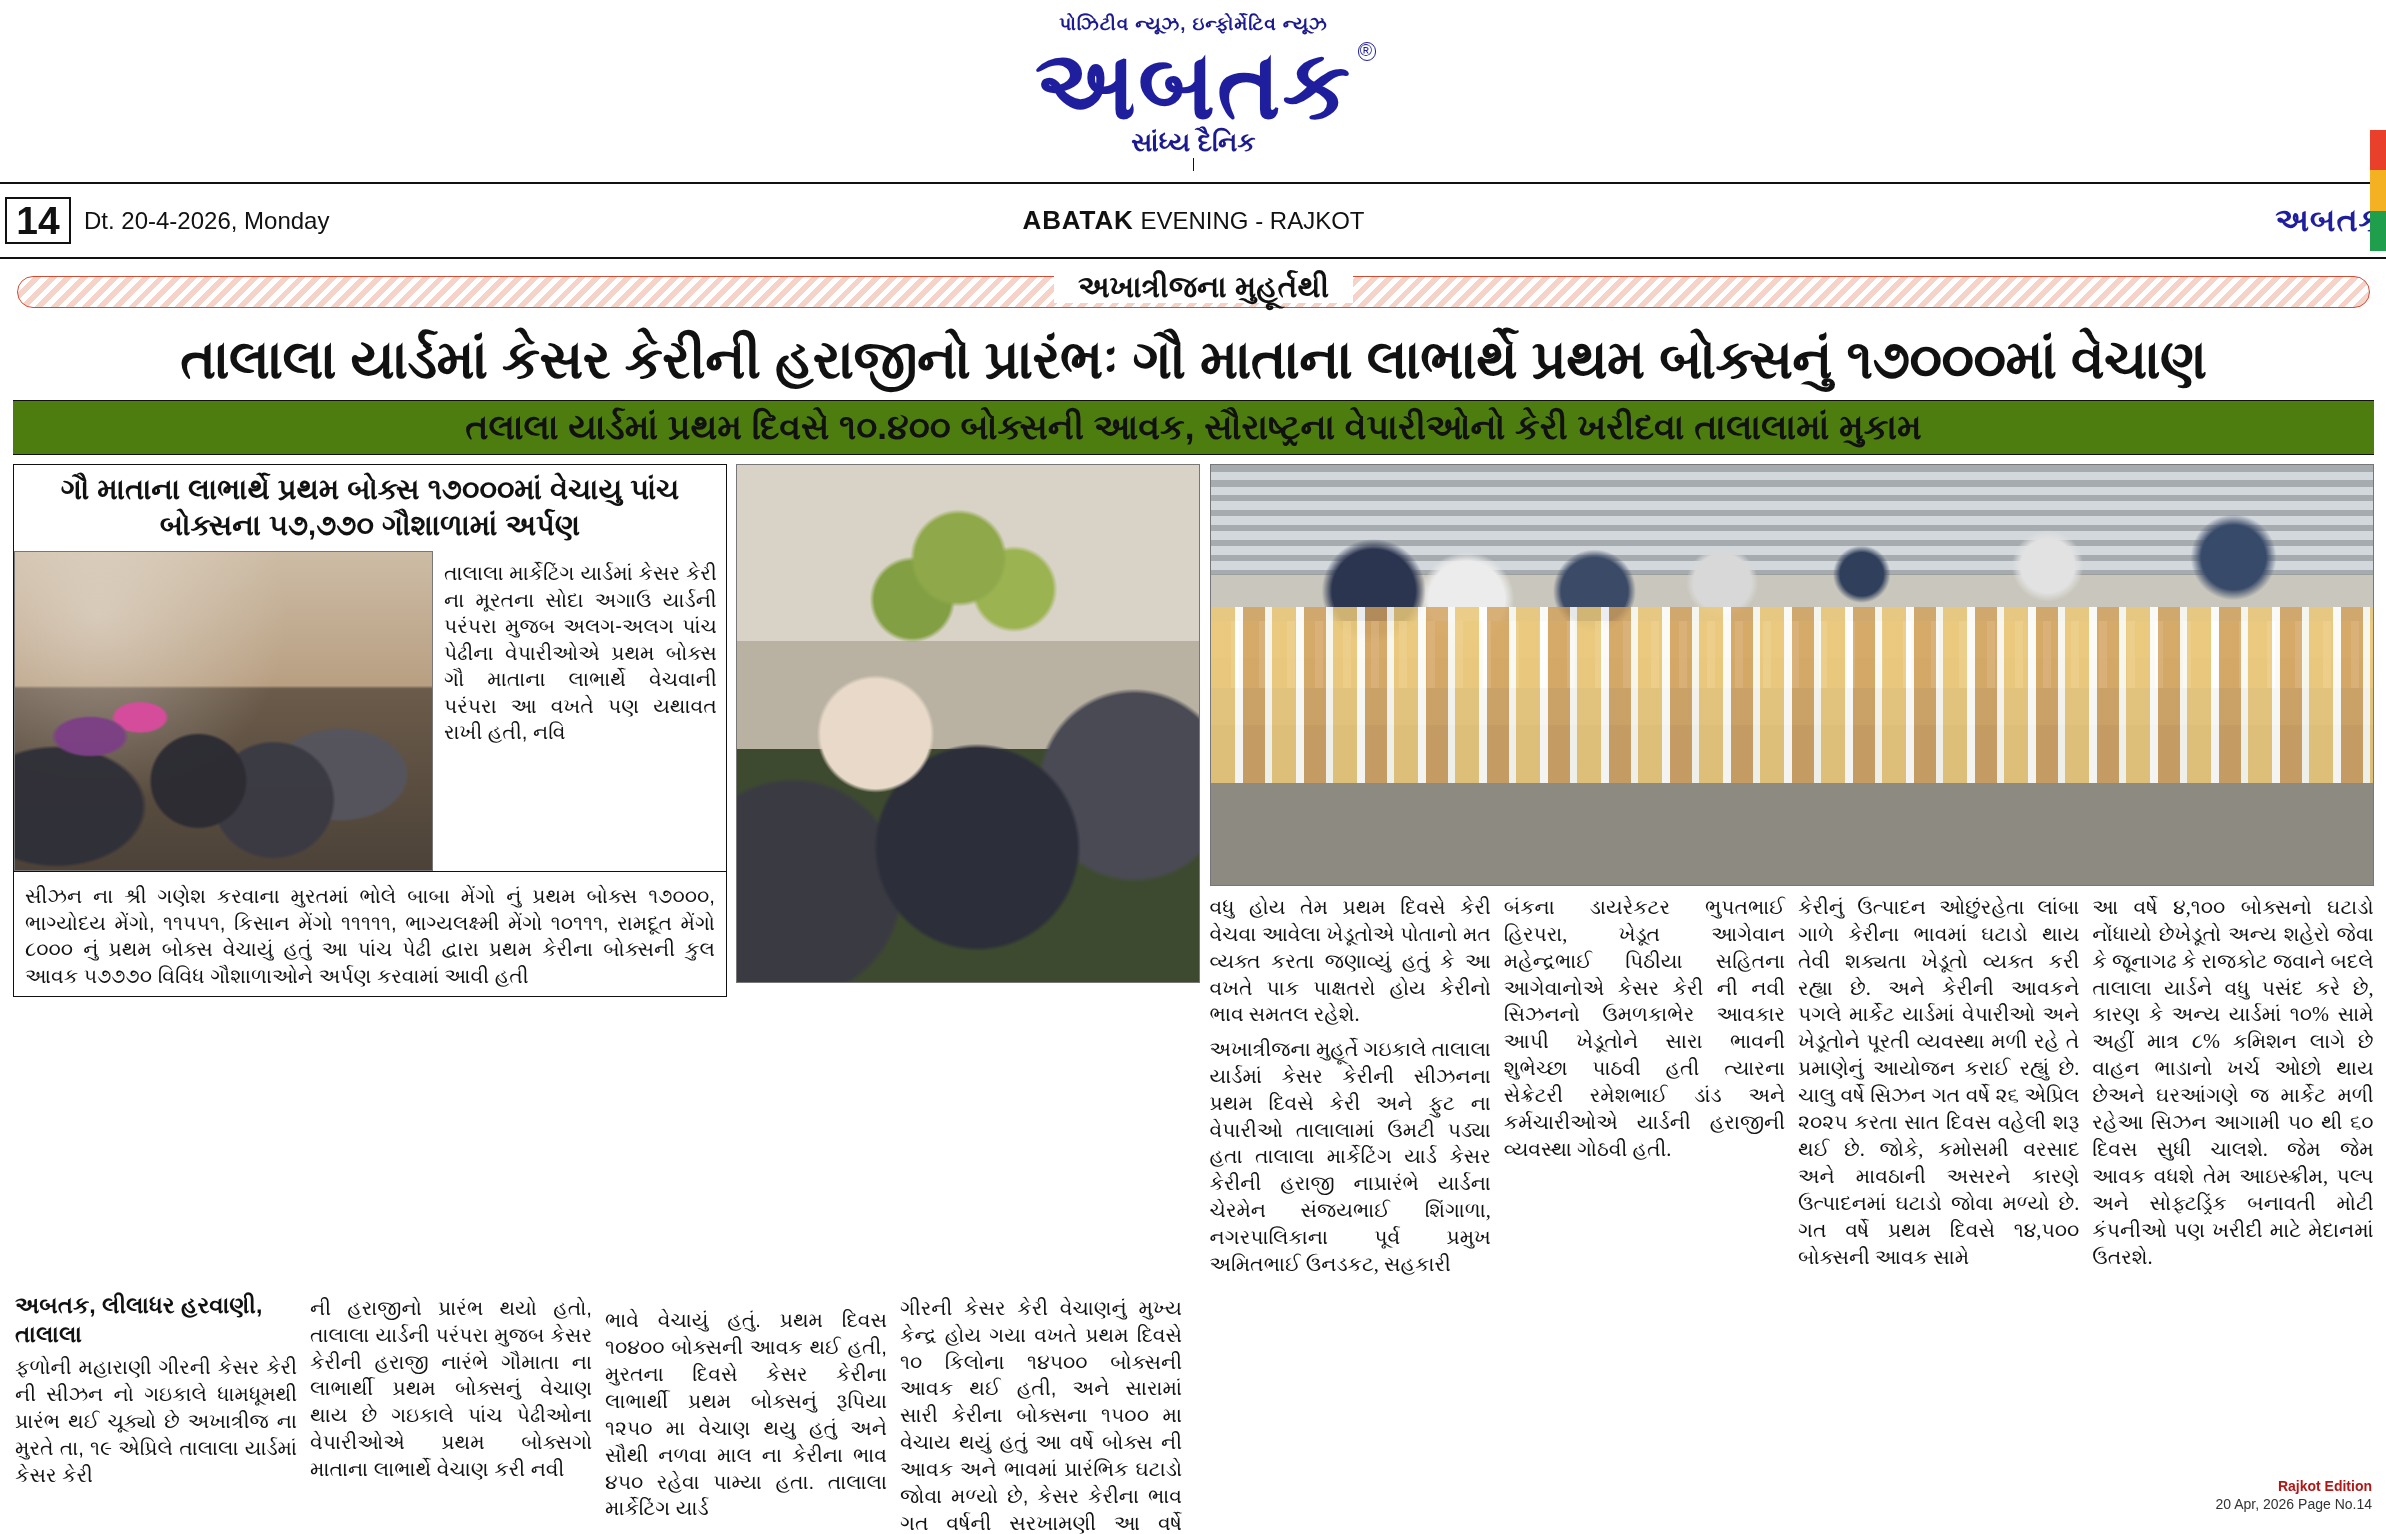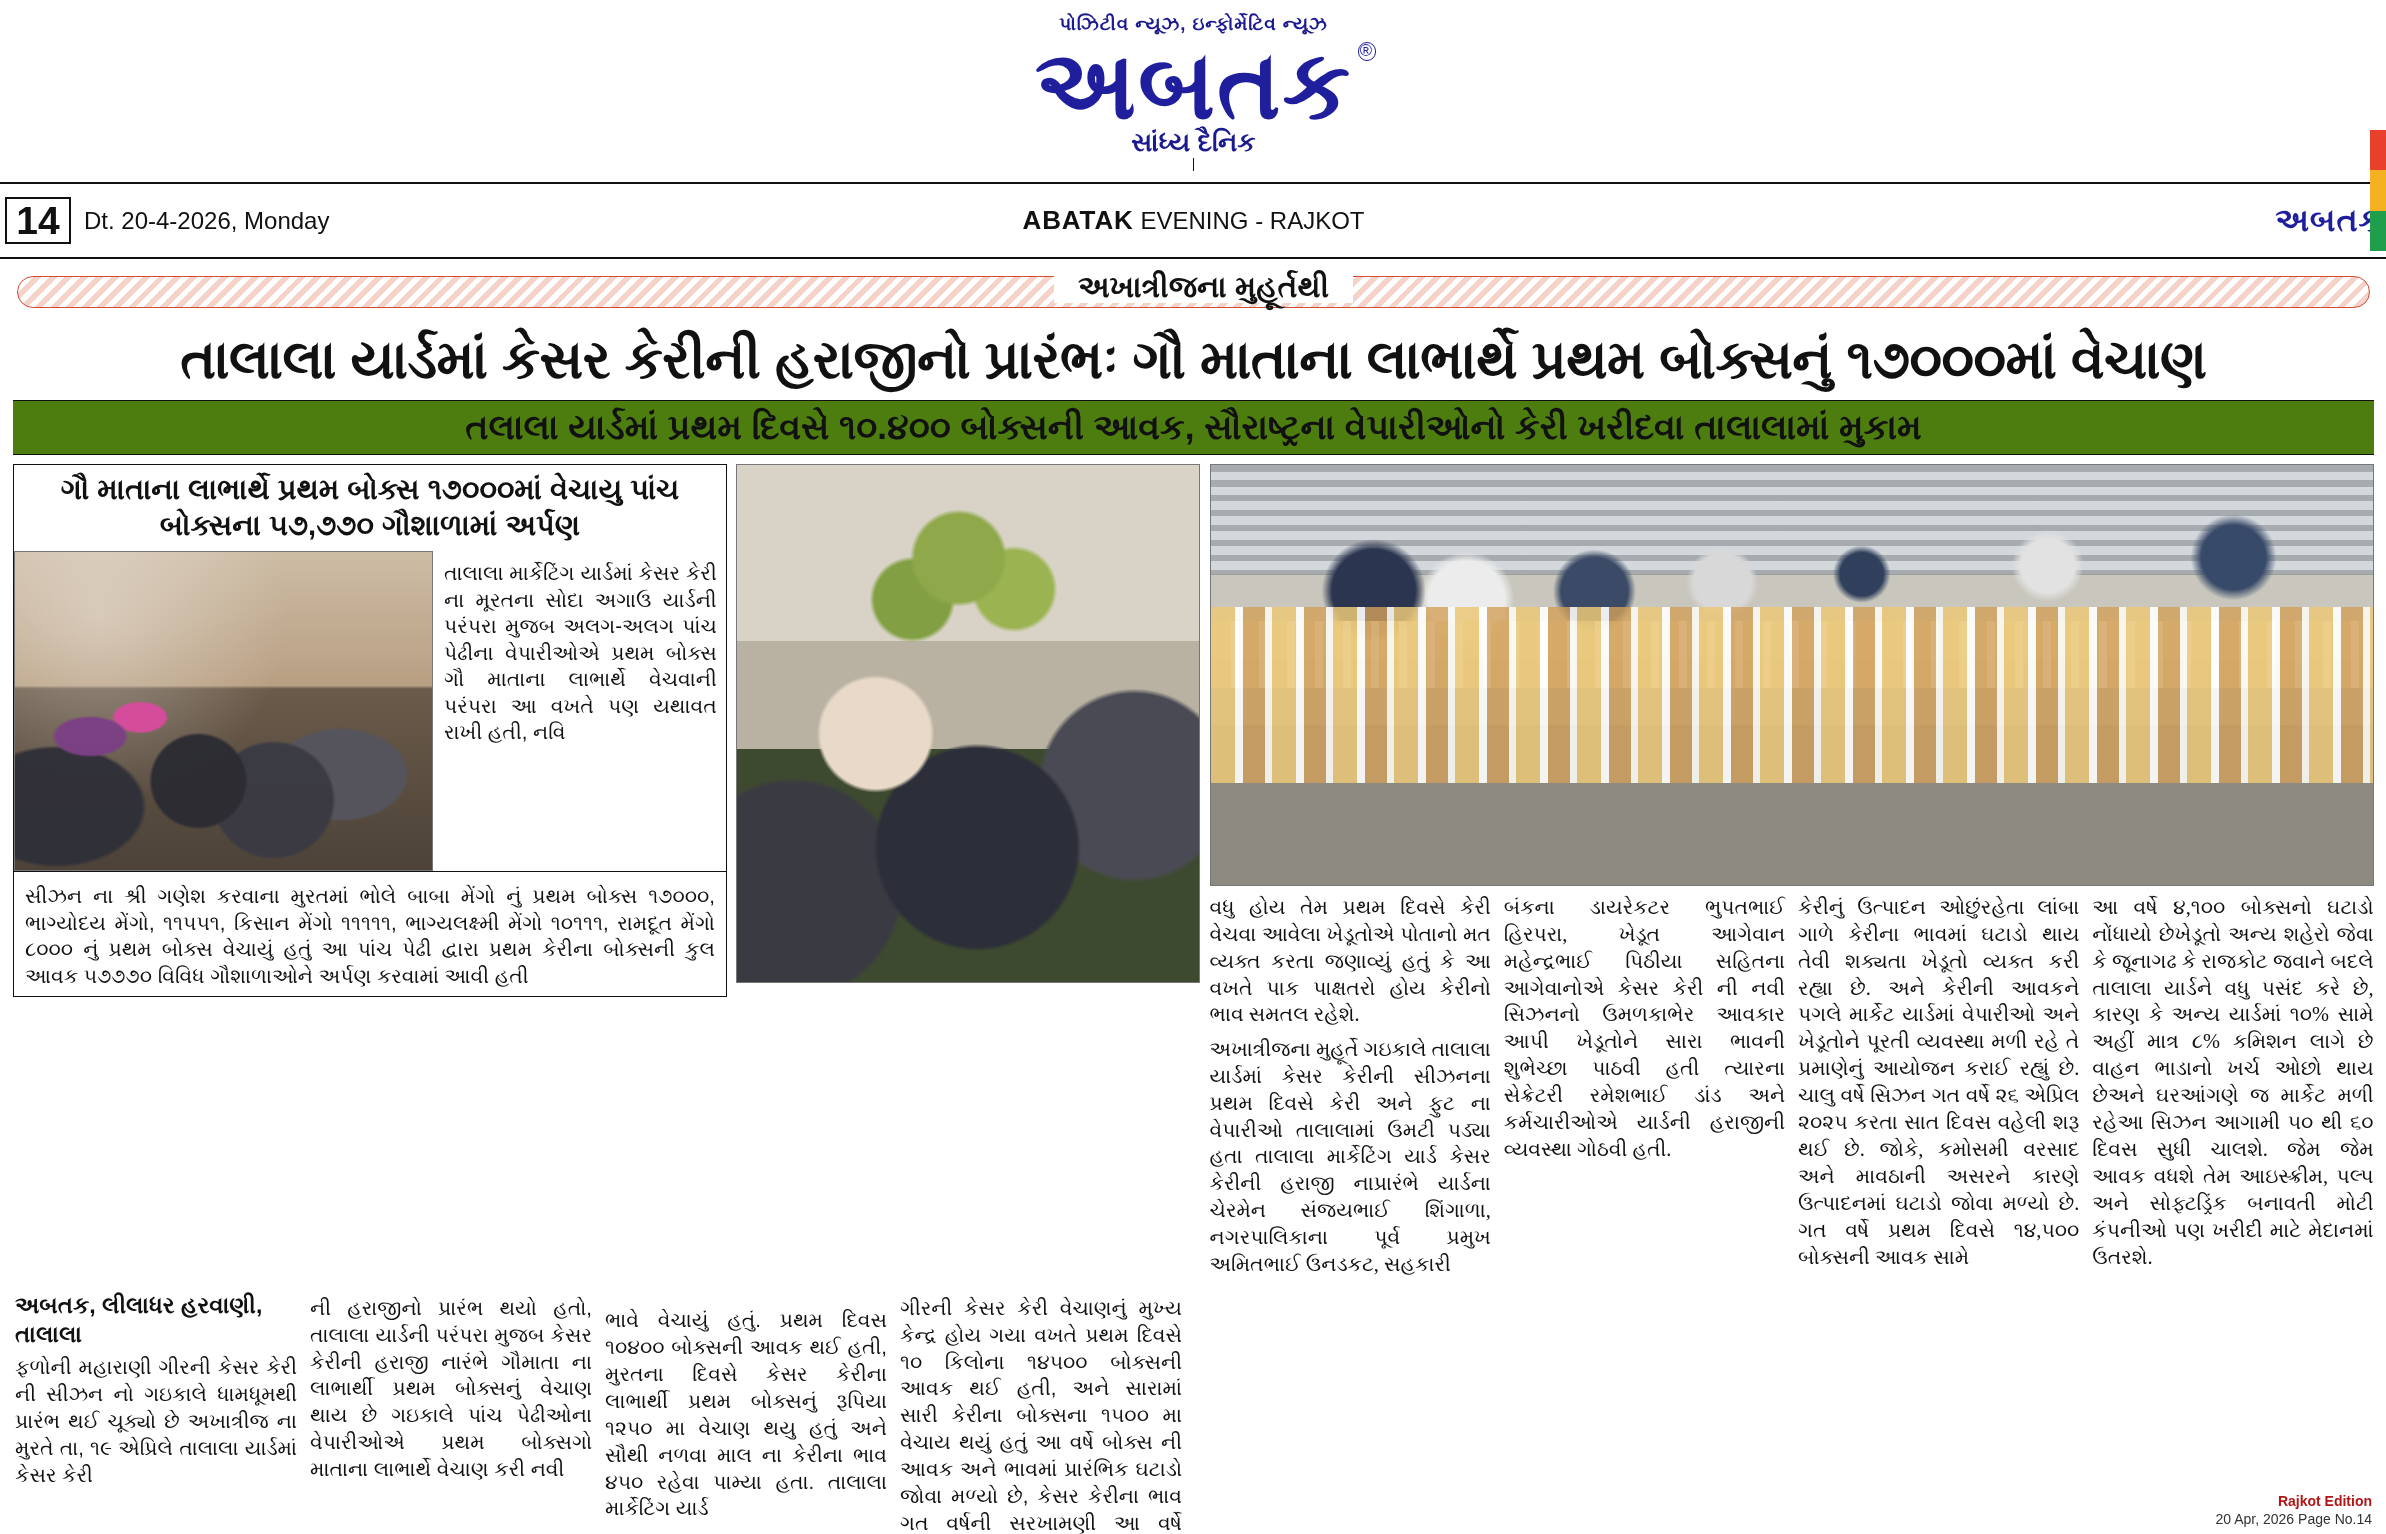--- a/index.html
+++ b/index.html
@@ -159,21 +159,21 @@
   .byline { font-size: 23px; font-weight: bold; line-height:1.25; margin-bottom: 5.6px; }
   .btxt {
     font-size: 20.4px; line-height: 1.32; text-align: justify; hyphens: auto;
   }
   .btxt p { margin: 0 0 7.4px 0; }
 
   .right-body { display:flex; gap:13px; }
 
   
   .footer {
-    position:absolute; bottom: 6px; right: 15px; text-align:right;
+    position:absolute; bottom: 21px; right: 15px; text-align:right;
     font-size: 14px; color:#b01818; font-weight:bold; line-height:1.3;
   }
   .footer .sub { color:#333; font-weight:normal; }
 
   .side-strip{
     position:absolute; right:0; top:130px; width:16.7px; height:121px;
   }
   .side-strip i{display:block;height:33.33%;}
 </style>
 </head>

